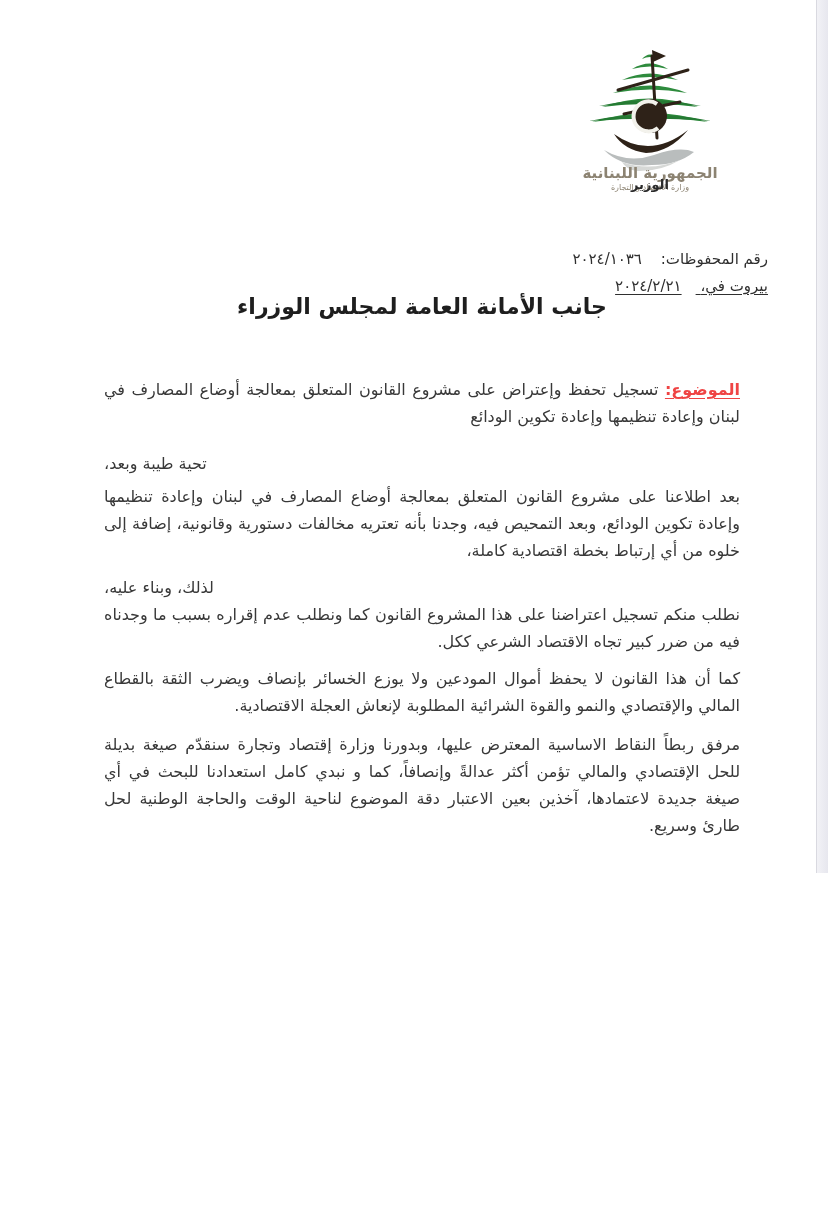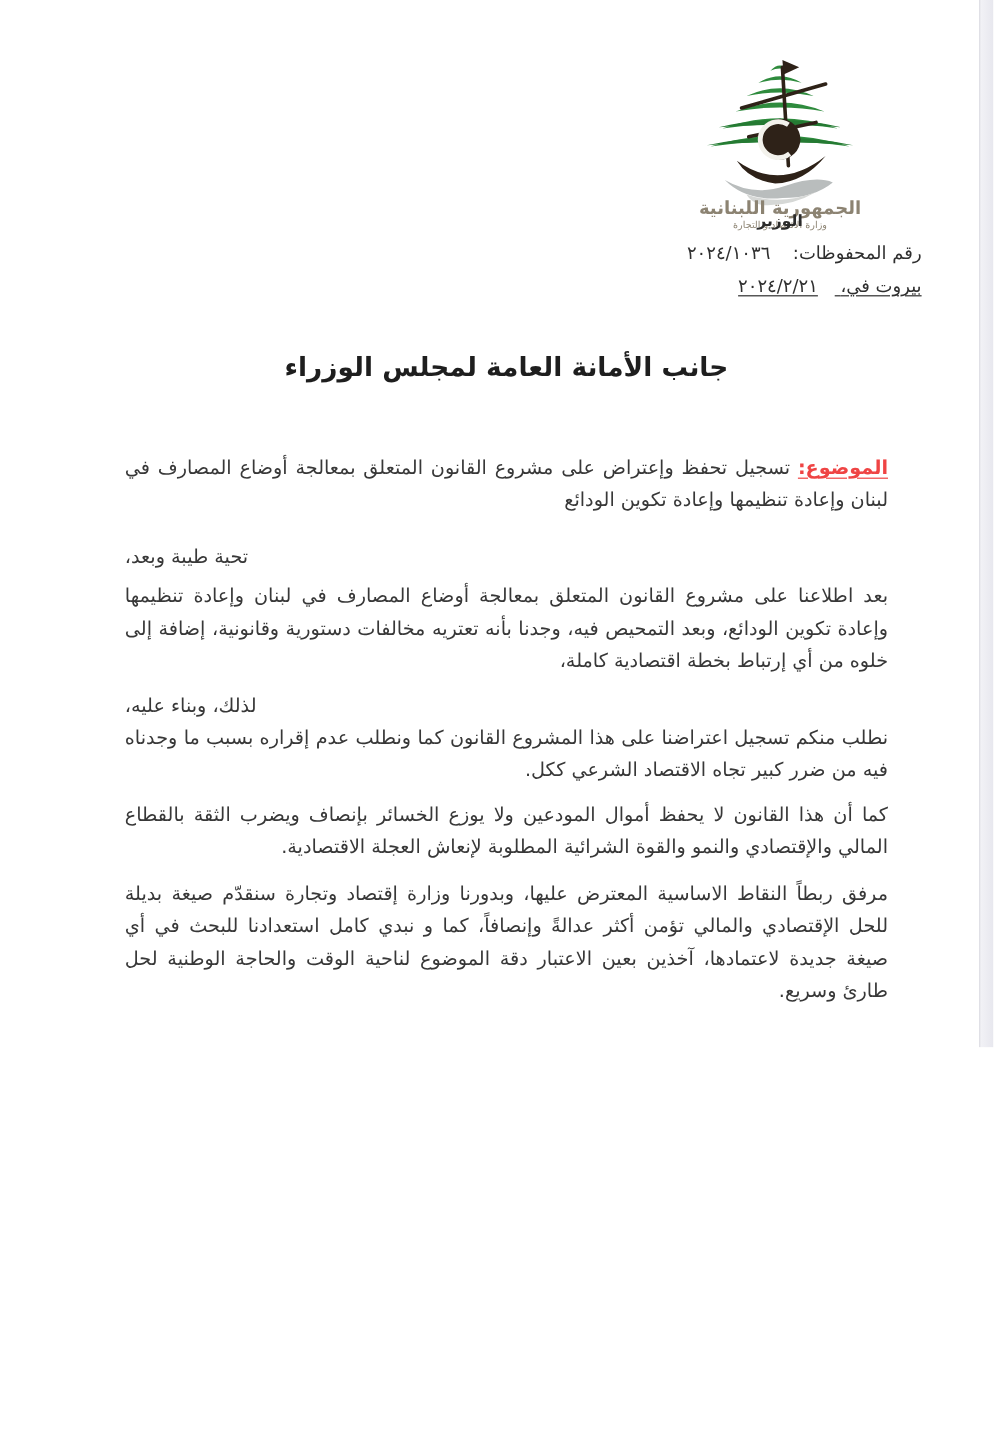--- a/index.html
+++ b/index.html
@@ -19,21 +19,21 @@
   
   .emblem-block{position:absolute;top:42px;left:562px;width:176px;text-align:center;}
   .minister-label{
     position:absolute;top:177px;left:562px;width:176px;
     text-align:center;font-size:13px;font-weight:bold;color:#2b2b2b;
   }
   .header-lines{
     position:absolute;top:202px;right:60px;width:260px;
     direction:rtl;font-size:15px;color:#2f2f2f;
   }
-  .header-line{white-space:nowrap;text-align:right;}
+  .header-line{white-space:nowrap;text-align:right;margin-top:48px;}
   .header-line .value{margin-right:14px;}
   .header-line.dated{margin-top:9px;text-decoration:underline;text-underline-offset:3px;}
   
   .letter-body{
     position:absolute;top:296px;left:104px;width:636px;
     direction:rtl;font-size:16px;line-height:27px;
     text-align:justify;color:#383838;
   }
   .recipient{
     text-align:center;font-weight:bold;font-size:22px;color:#1e1e1e;line-height:22px;

